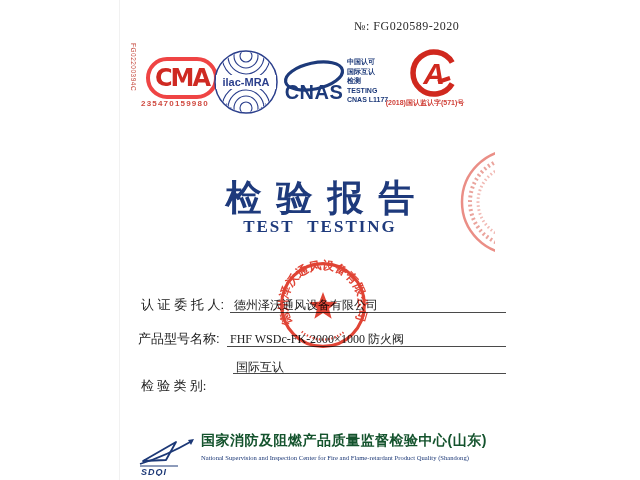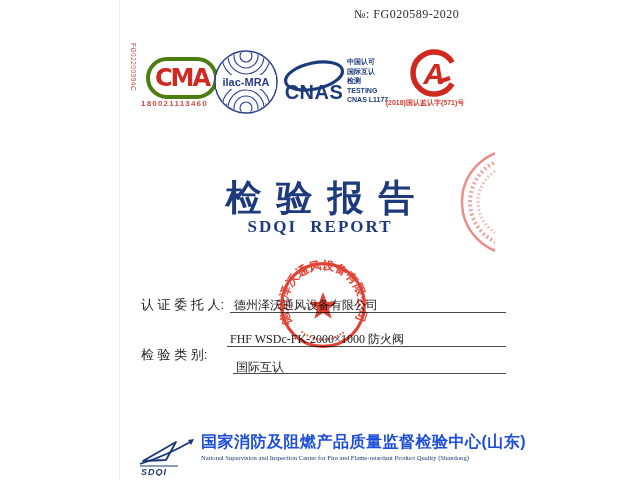--- a/index.html
+++ b/index.html
@@ -2,27 +2,27 @@
 <html><head>
 <meta charset="utf-8">
 <style>
   html,body{margin:0;padding:0;background:#fff;}
   .canvas{position:relative;width:640px;height:480px;background:#ffffff;overflow:hidden;
           font-family:"Liberation Sans",sans-serif;}
   .abs{position:absolute;}
   .page-edge{left:119px;top:0;width:1px;height:480px;background:#f1f1f1;}
 
   
-  .report-no{left:354px;top:7px;font-family:"Liberation Serif",serif;font-size:12px;
+  .report-no{left:354px;top:19px;font-family:"Liberation Serif",serif;font-size:12px;
              color:#2b2b2b;letter-spacing:.5px;white-space:nowrap;}
 
   
   .cma-side{left:130px;top:43px;writing-mode:vertical-rl;font-size:6.5px;color:#c54a3f;
             letter-spacing:.5px;line-height:7px;}
-  .cma-box{left:146px;top:57px;width:64px;height:34px;border:4px solid #4d7c0f;border-radius:21px;
+  .cma-box{left:146px;top:57px;width:64px;height:34px;border:4px solid #ef4444;border-radius:21px;
            display:flex;align-items:center;justify-content:center;color:#cf2a22;font-weight:bold;
            font-size:24px;letter-spacing:-2px;font-family:"DejaVu Sans",sans-serif;}
   .cma-num{left:141px;top:99px;width:92px;font-size:8px;color:#d04a40;letter-spacing:1.2px;font-weight:bold;}
   .ilac-wrap{left:214px;top:50px;width:64px;height:64px;}
   .cnas-wrap{left:282px;top:59px;width:64px;height:47px;}
   .cnas-cap{left:347px;top:57px;font-size:7px;line-height:9.6px;color:#1d3a7a;font-weight:bold;white-space:pre-line;}
   .cal-wrap{left:404px;top:49px;width:60px;height:50px;}
   .cal-cap{left:370px;top:98px;width:110px;text-align:center;font-size:7px;color:#d04038;font-weight:bold;}
 
   
@@ -33,47 +33,47 @@
             color:#1e3a7c;letter-spacing:15px;text-indent:15px;}
   .title-en{left:120px;width:400px;top:217px;text-align:center;font-family:"Liberation Serif",serif;
             font-weight:bold;font-size:17px;color:#1e3a7c;letter-spacing:2px;word-spacing:7px;}
 
   
   .f-label{font-size:13px;color:#1a1a1a;white-space:nowrap;}
   .f-value{font-size:12px;color:#222;white-space:nowrap;}
   .f-line{border-bottom:1px solid #4a4a4a;height:0;}
   .lb1{left:141px;top:296px;text-align:center;} .vl1{left:234px;top:297px;} .ln1{left:230px;top:312px;width:276px;}
   .lb2{left:138px;top:330px;} .vl2{left:230px;top:331px;font-family:"Liberation Serif",serif;} .ln2{left:227px;top:346px;width:279px;}
-  .lb3{left:141px;top:346px;} .vl3{left:236px;top:359px;} .ln3{left:233px;top:373px;width:273px;}
+  .lb3{left:141px;top:377px;font-family:Liberation Serif, serif;} .vl3{left:236px;top:359px;} .ln3{left:233px;top:373px;width:273px;}
 
   
   .seal{left:277px;top:259px;width:92px;height:92px;opacity:.9;mix-blend-mode:multiply;}
 
   
   .sdqi-wrap{left:138px;top:438px;width:58px;height:38px;}
-  .footer-zh{left:201px;top:432px;font-size:16px;font-weight:bold;color:#1d4ed8;letter-spacing:.5px;white-space:nowrap;}
+  .footer-zh{left:201px;top:432px;font-size:14px;font-weight:bold;color:#14532d;letter-spacing:.5px;white-space:nowrap;}
   .footer-en{left:201px;top:454px;font-size:6.6px;color:#1c3876;font-family:"Liberation Serif",serif;white-space:nowrap;}
 </style>
 </head>
 <body>
 
 <div class="canvas">
 
   <div class="abs page-edge"></div>
 
   <div class="abs report-no">
     <span>№:</span>
     <span>FG020589-2020</span>
   </div>
 
   <div class="abs cma-side">FG02200394C</div>
   <div class="abs cma-box">
     <span>CMA</span>
   </div>
-  <div class="abs cma-num">180021113460</div>
+  <div class="abs cma-num">235470159980</div>
 
   <div class="abs cnas-wrap">
     <svg width="64" height="47" viewBox="0 0 64 47">
       <ellipse cx="32" cy="17" rx="29" ry="13" fill="none" stroke="#1d3a7a" stroke-width="3.2" transform="rotate(-12 32 17)"></ellipse>
       <text x="32" y="40" text-anchor="middle" font-size="20" font-weight="bold" fill="#1d3a7a" font-family="Liberation Sans, sans-serif" letter-spacing="0.5">CNAS</text>
     </svg>
   </div>
 
   <div class="abs ilac-wrap">
     <svg width="64" height="64" viewBox="0 0 64 64">
@@ -115,26 +115,27 @@
 
   <div class="abs crescent">
     <svg width="45" height="100" viewBox="0 0 45 100">
       <circle cx="64" cy="50" r="52" fill="none" stroke="#e4695e" stroke-width="2.5"></circle>
       <circle cx="64" cy="50" r="44" fill="none" stroke="#e4867d" stroke-width="4" stroke-dasharray="2,2.6"></circle>
       <circle cx="64" cy="50" r="36" fill="none" stroke="#eda49d" stroke-width="3" stroke-dasharray="1.6,2.4"></circle>
     </svg>
   </div>
 
   <div class="abs title-zh">检验报告</div>
-  <div class="abs title-en">SDQI REPORT</div>
+  <div class="abs title-en">TEST TESTING</div>
 
   <div class="abs f-label lb1">认 证 委 托 人:</div>
   <div class="abs f-value vl1">德州泽沃通风设备有限公司</div>
   <div class="abs f-line ln1"></div>
 
+  <div class="abs f-label lb2">产品型号名称:</div>
   <div class="abs f-value vl2">FHF WSDc-FK-2000×1000 防火阀</div>
   <div class="abs f-line ln2"></div>
 
   <div class="abs f-label lb3">检 验 类 别:</div>
   <div class="abs f-value vl3">国际互认</div>
   <div class="abs f-line ln3"></div>
 
   <div class="abs seal">
     <svg width="92" height="92" viewBox="0 0 100 100">
       <defs>

